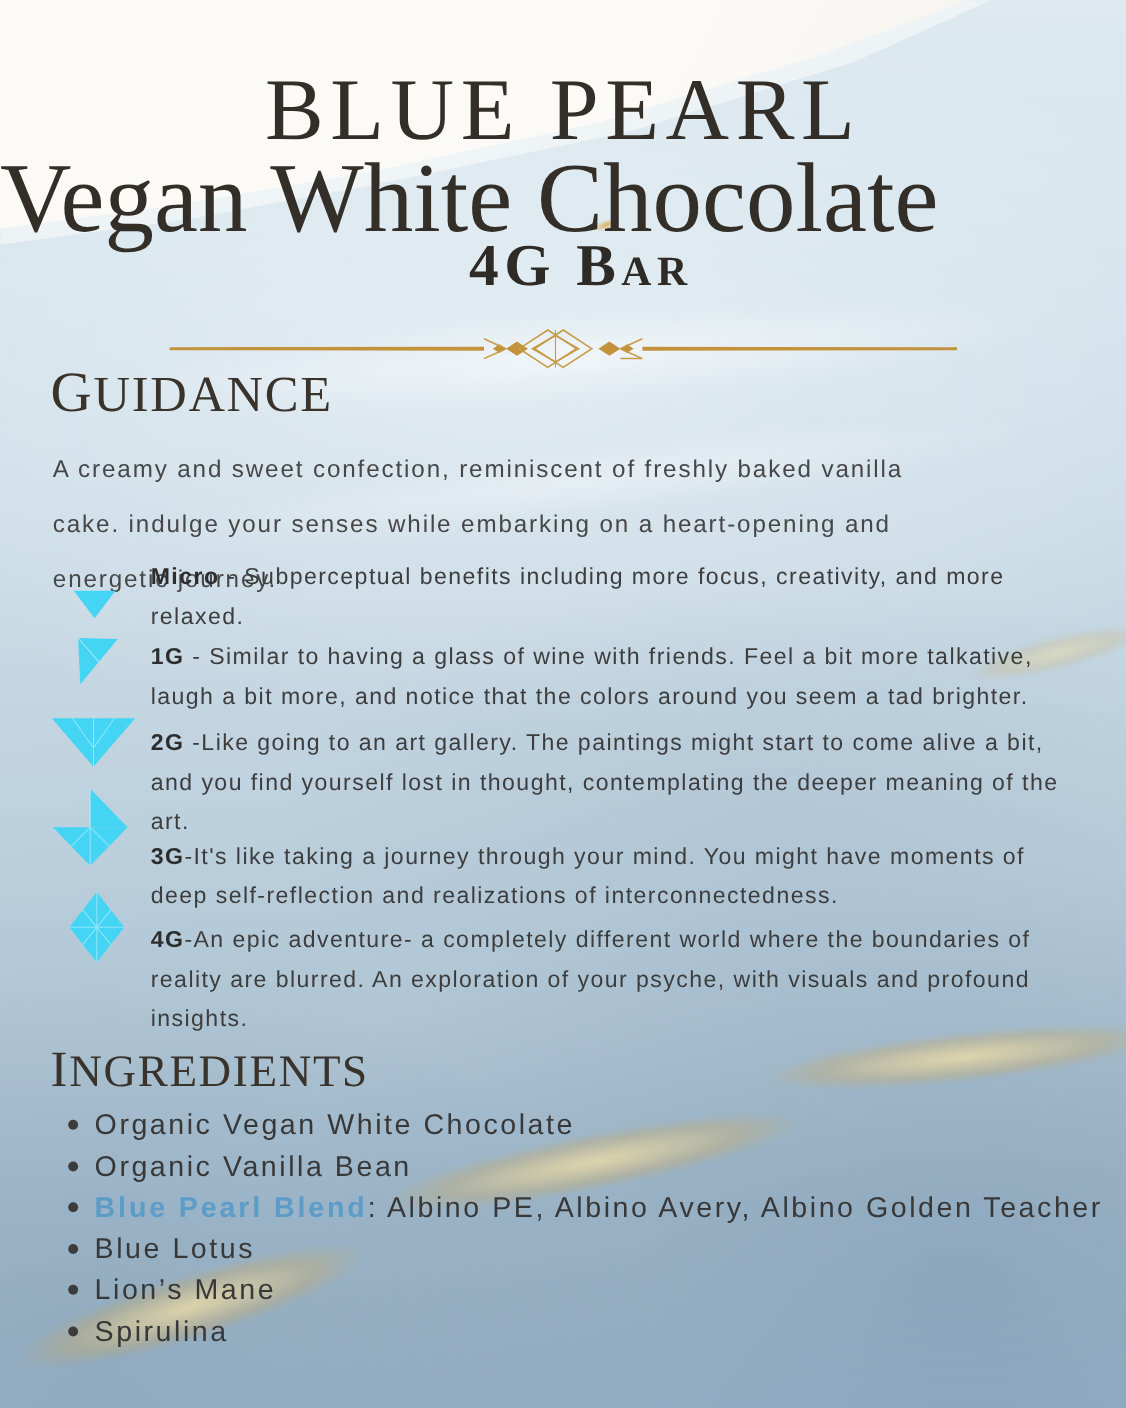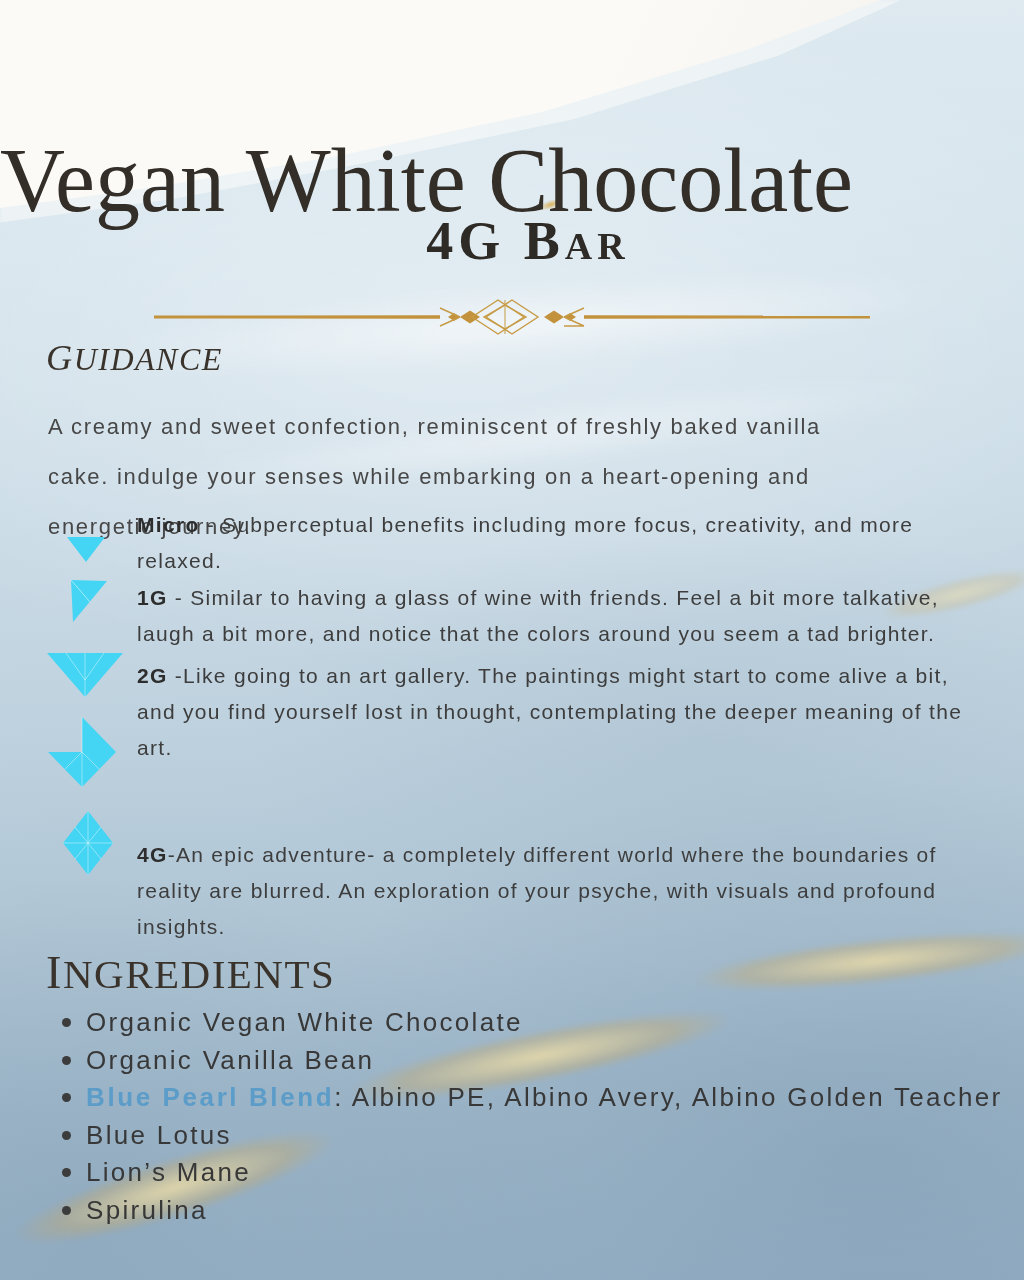--- a/index.html
+++ b/index.html
@@ -55,21 +55,21 @@
     font-size:54px; line-height:58px; letter-spacing:5px; color:#2e2a25; white-space:nowrap;
   }
   .divider { position:absolute; left:154px; top:297px; width:716px; height:40px; }
   
   .section-title {
     position:absolute; left:46px;
     font-family:"Liberation Serif", serif; font-weight:400;
     letter-spacing:1.5px; color:#39332c; white-space:nowrap;
   }
   .section-title::first-letter { font-size:1.13em; }
-  .guidance-title { top:332px; font-size:32px; line-height:52px;font-style:italic; }
+  .guidance-title { top:332px; font-size:46px; line-height:52px; }
   .ingredients-title { top:950px; font-size:41px; line-height:46px; }
   .intro {
     position:absolute; left:48px; top:402px; width:930px;
     font-size:22px; line-height:50px; letter-spacing:1.7px; color:#474747;
     white-space:pre-line;
   }
   
   .dose-icon { position:absolute; }
   .dose-text {
     position:absolute; left:137px; width:880px;
@@ -99,20 +99,21 @@
   <div class="layer wave1"></div>
   <div class="layer wave2"></div>
   <div class="layer vein vein1"></div>
   <div class="layer vein vein2"></div>
   <div class="layer vein vein3"></div>
   <div class="layer vein vein4"></div>
   <div class="layer torn-under"></div>
   <div class="layer torn-top"></div>
   <div class="layer gold-speck"></div>
 
+  <h1 class="brand">BLUE PEARL</h1>
   <h2 class="product">Vegan White Chocolate</h2>
   <h3 class="size">4G Bar</h3>
 
   <svg class="divider" viewBox="0 0 716 40" xmlns="http://www.w3.org/2000/svg">
     <g fill="#c3923d" stroke="none">
       <polygon points="0,18.6 286,18.2 286,21.8 0,21.4"></polygon>
       <polygon points="430,18.2 716,18.6 716,21.4 430,21.8"></polygon>
       <polygon points="306,20 316,13.5 326,20 316,26.5"></polygon>
       <polygon points="390,20 400,13.5 410,20 400,26.5"></polygon>
       <polygon points="294,20 300,16 306,20 300,24"></polygon>
@@ -164,20 +165,24 @@
   </div>
   <div class="dose-text dt-1g">
     <b class="dose-label">1G</b><span class="dose-lines"> - Similar to having a glass of wine with friends. Feel a bit more talkative,
 laugh a bit more, and notice that the colors around you seem a tad brighter.</span>
   </div>
   <div class="dose-text dt-2g">
     <b class="dose-label">2G</b><span class="dose-lines"> -Like going to an art gallery. The paintings might start to come alive a bit,
 and you find yourself lost in thought, contemplating the deeper meaning of the
 art.</span>
   </div>
+  <div class="dose-text dt-3g">
+    <b class="dose-label">3G</b><span class="dose-lines">-It's like taking a journey through your mind. You might have moments of
+deep self-reflection and realizations of interconnectedness.</span>
+  </div>
   <div class="dose-text dt-4g">
     <b class="dose-label">4G</b><span class="dose-lines">-An epic adventure- a completely different world where the boundaries of
 reality are blurred. An exploration of your psyche, with visuals and profound
 insights.</span>
   </div>
 
   <h4 class="section-title ingredients-title">INGREDIENTS</h4>
 
   <ul class="ing-list">
     <li class="ing-item">

